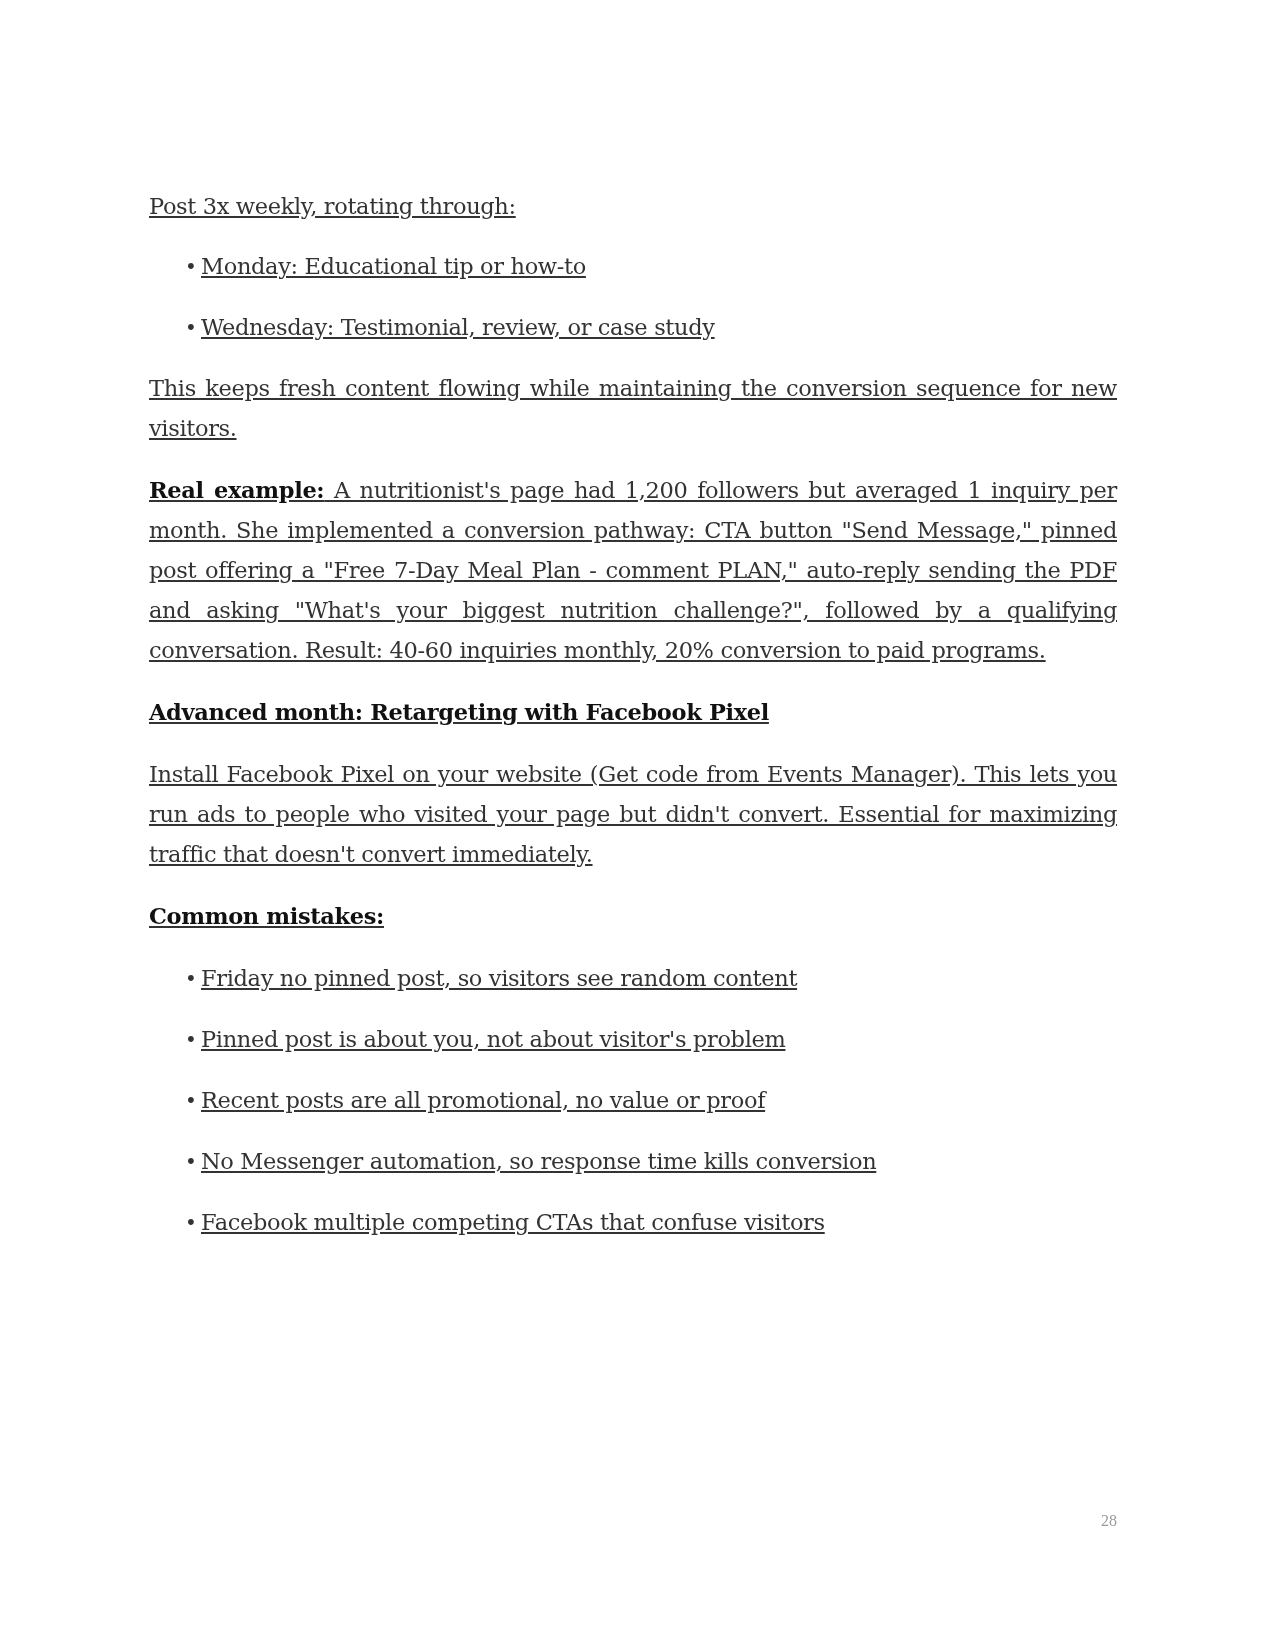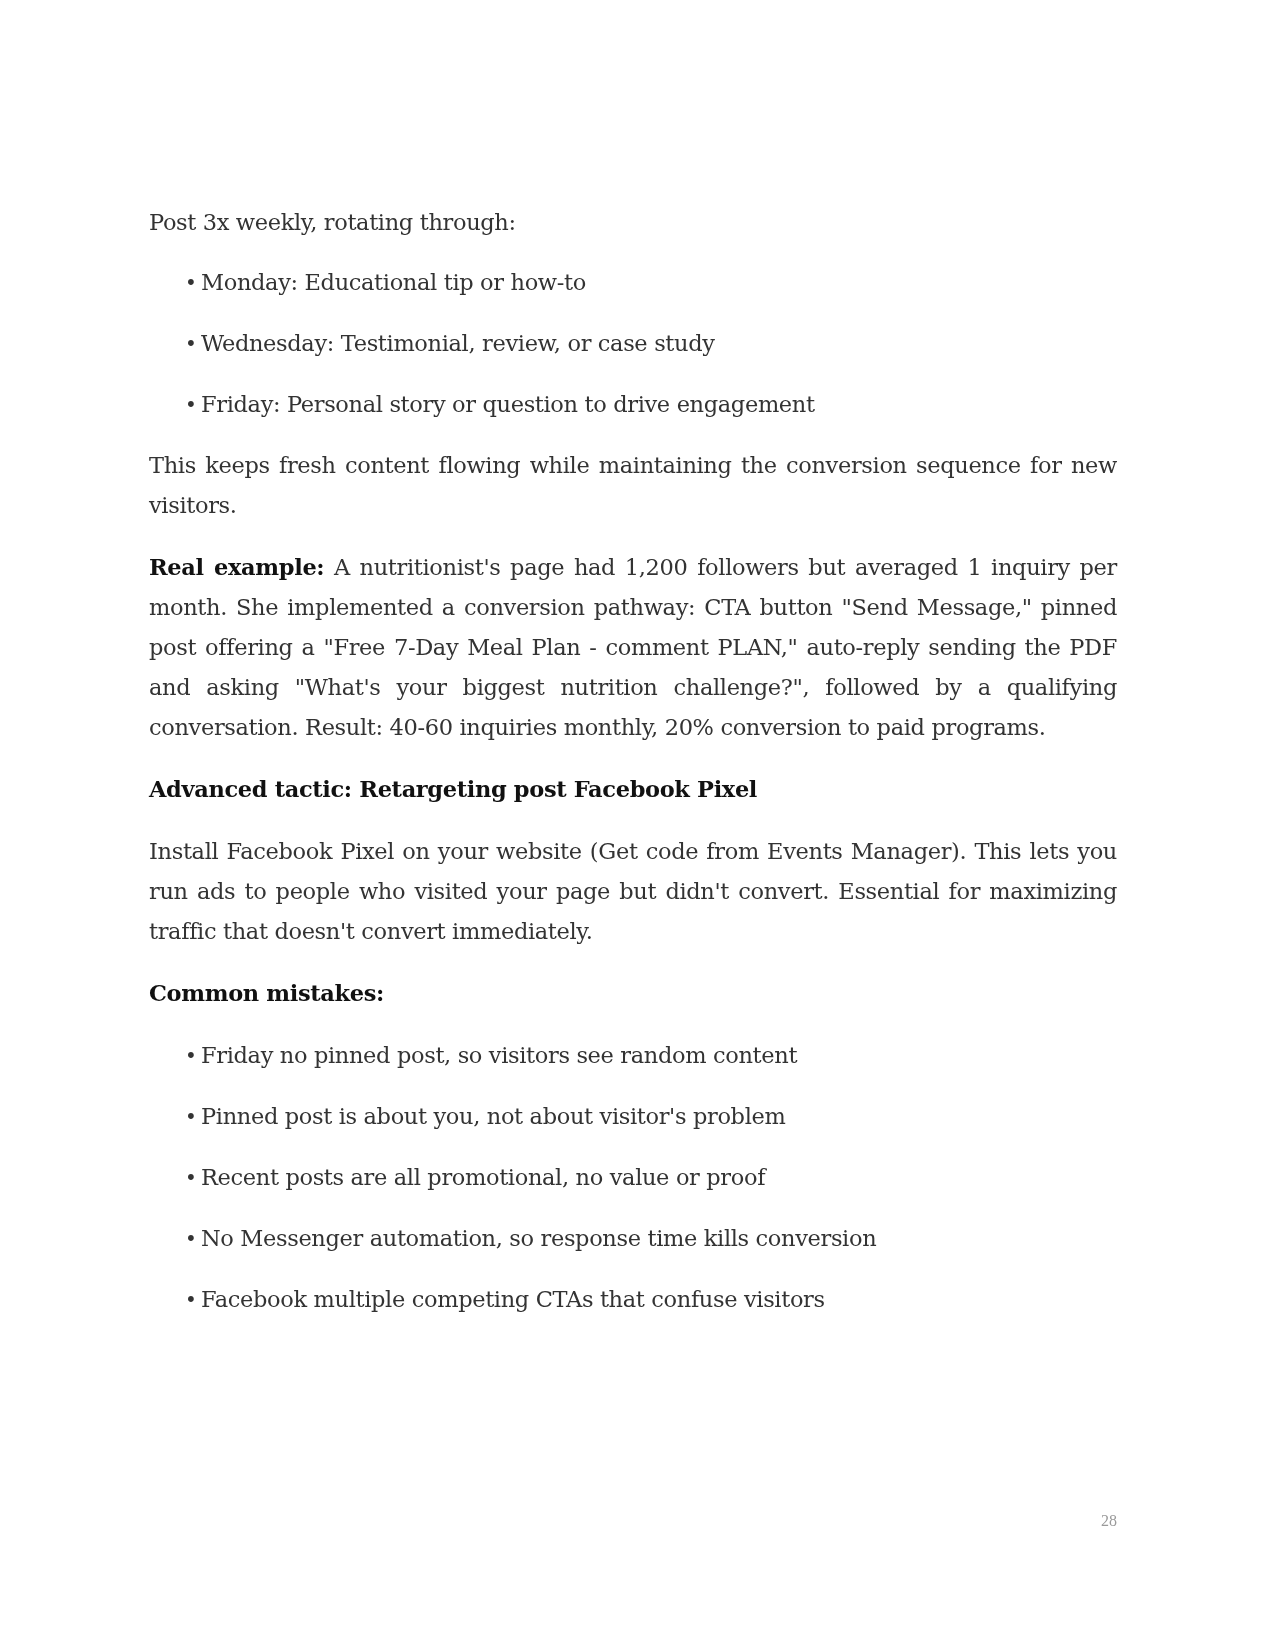--- a/index.html
+++ b/index.html
@@ -11,22 +11,23 @@
     width: 1275px;
     height: 1650px;
     position: relative;
     overflow: hidden;
     font-family: "DejaVu Serif", "Liberation Serif", serif;
     color: #333333;
   }
   .page {
     position: absolute;
     left: 149px;
-    top: 202px;
+    top: 186px;
     width: 968px;
+    text-decoration: underline;
   }
   p {
     margin: 0;
     font-size: 22.5px;
     line-height: 40px;
     text-align: justify;
     letter-spacing: -0.35px;
     word-spacing: 0px;
   }
   .intro { margin-bottom: 20px; }
@@ -74,28 +75,27 @@
 </head>
 <body>
 
 <div class="page">
 
   <p class="intro">Post 3x weekly, rotating through:</p>
 
   <ul class="bullets">
     <li><span class="bullet">•</span><span>Monday: Educational tip or how-to</span></li>
     <li><span class="bullet">•</span><span>Wednesday: Testimonial, review, or case study</span></li>
-    <li><span class="bullet">•</span><span>Friday: Personal story or question to drive engagement</span></li>
   </ul>
 
   <p class="para">This keeps fresh content flowing while maintaining the conversion sequence for new visitors.</p>
 
   <p class="para"><span class="strong-lead">Real example:</span><span> A nutritionist's page had 1,200 followers but averaged 1 inquiry per month. She implemented a conversion pathway: CTA button "Send Message," pinned post offering a "Free 7-Day Meal Plan - comment PLAN," auto-reply sending the PDF and asking "What's your biggest nutrition challenge?", followed by a qualifying conversation. Result: 40-60 inquiries monthly, 20% conversion to paid programs.</span></p>
 
-  <h3>Advanced tactic: Retargeting post Facebook Pixel</h3>
+  <h3>Advanced month: Retargeting with Facebook Pixel</h3>
 
   <p class="para">Install Facebook Pixel on your website (Get code from Events Manager). This lets you run ads to people who visited your page but didn't convert. Essential for maximizing traffic that doesn't convert immediately.</p>
 
   <h3>Common mistakes:</h3>
 
   <ul class="bullets after-common">
     <li><span class="bullet">•</span><span>Friday no pinned post, so visitors see random content</span></li>
     <li><span class="bullet">•</span><span>Pinned post is about you, not about visitor's problem</span></li>
     <li><span class="bullet">•</span><span>Recent posts are all promotional, no value or proof</span></li>
     <li><span class="bullet">•</span><span>No Messenger automation, so response time kills conversion</span></li>

